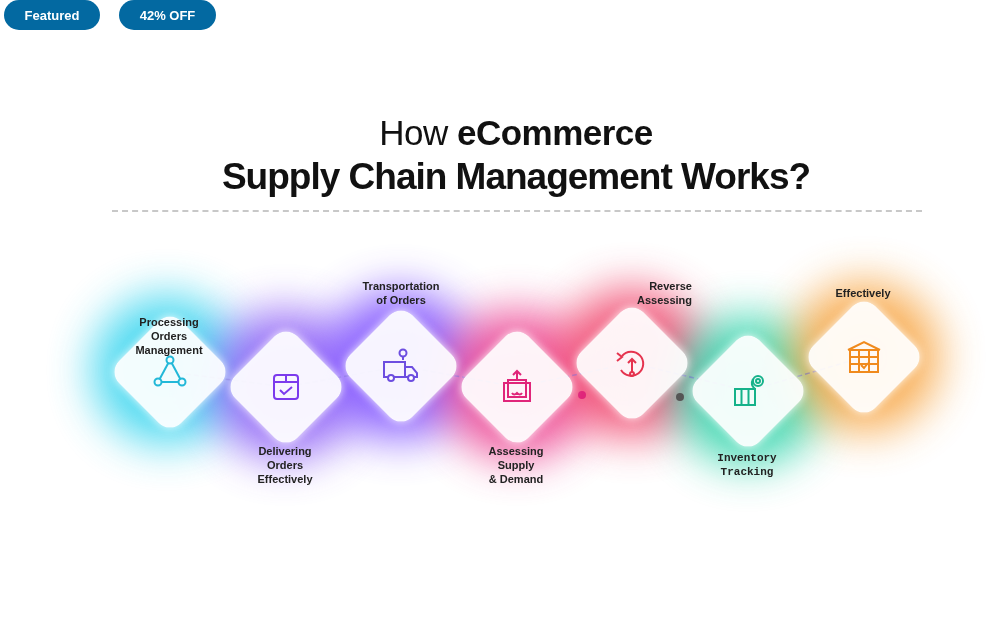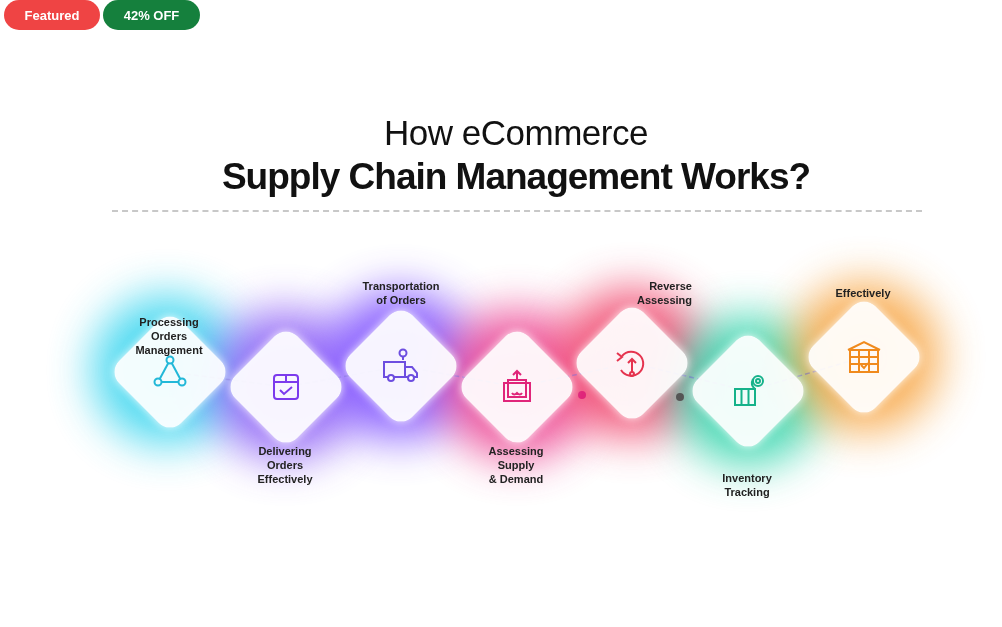--- a/index.html
+++ b/index.html
@@ -1,23 +1,23 @@
 <!DOCTYPE html>
 <html><head>
 <meta charset="utf-8">
 <style>
   html, body { margin:0; padding:0; background:#ffffff; }
   body { width:1002px; height:627px; position:relative; overflow:hidden; font-family:"Liberation Sans", sans-serif; }
   .badge { position:absolute; top:0; height:30px; border-radius:15px; color:#fff; font-weight:700; font-size:13px; display:flex; align-items:center; justify-content:center; font-family:"Liberation Sans", sans-serif; }
-  .badge-featured { left:4px; width:96px; background:#ef4444; }
-  .badge-off { left:103px; width:97px; background:#15803d; }
+  .badge-featured { left:4px; width:96px; background:#0369a1; }
+  .badge-off { left:119px; width:97px; background:#0369a1; }
   .title { position:absolute; left:0; width:1032px; text-align:center; color:#111; font-family:"Liberation Sans", sans-serif; }
   .t1 { top:113px; font-size:35px; letter-spacing:-0.5px; }
   .t1 .light { font-weight:400; }
-  .t1 .bold { font-weight:400; }
+  .t1 .bold { font-weight:700; }
   .t2 { top:156px; font-size:37px; font-weight:700; letter-spacing:-1px; }
   .divider { position:absolute; left:112px; top:210px; width:810px; height:0; border-top:2px dashed #c8c8c8; }
   .connector { position:absolute; left:130px; top:300px; width:800px; height:160px; }
   .glow { position:absolute; width:150px; height:150px; border-radius:50%; filter:blur(22px); opacity:0.85; }
   .diamond { position:absolute; width:88px; height:88px; transform:rotate(45deg); border-radius:16px; background:rgba(255,255,255,0.93); box-shadow:0 0 10px rgba(255,255,255,0.9); }
   .icon { position:absolute; width:40px; height:40px; }
   .lbl { position:absolute; width:120px; text-align:center; font-size:11px; font-weight:700; line-height:14px; color:#222; font-family:"Liberation Sans", sans-serif; }
 </style>
 </head>
 <body>
@@ -123,19 +123,19 @@
 </div>
 <div class="lbl" style="left:456px;top:444px;">
   <div>Assessing</div>
   <div>Supply</div>
   <div>&amp; Demand</div>
 </div>
 <div class="lbl" style="left:572px;top:279px;text-align:right;">
   <div>Reverse</div>
   <div>Assessing</div>
 </div>
-<div class="lbl" style="left:687px;top:471px;">
+<div class="lbl" style="left:687px;top:451px;font-family:Liberation Mono, monospace;">
   <div>Inventory</div>
   <div>Tracking</div>
 </div>
 <div class="lbl" style="left:803px;top:286px;">
   <div>Effectively</div>
 </div>
 
 </body></html>

